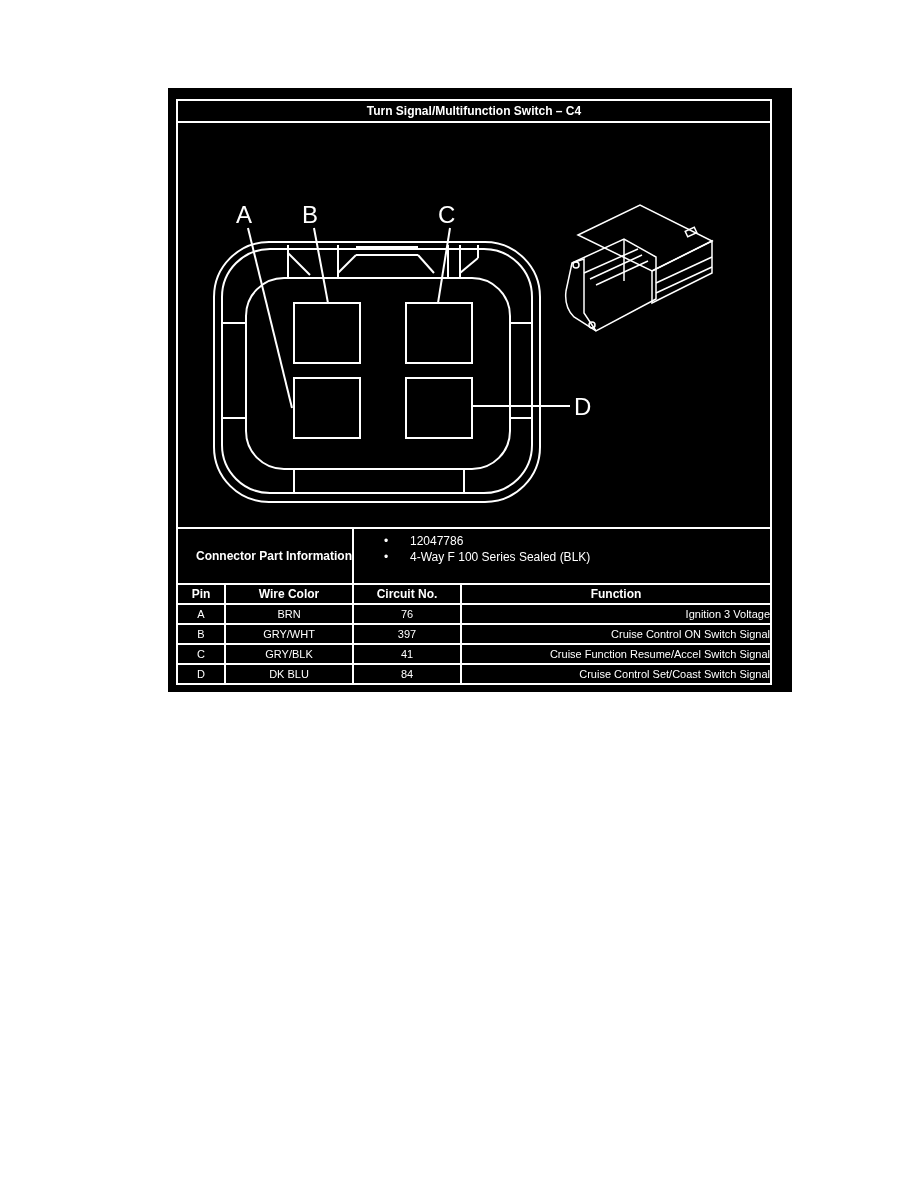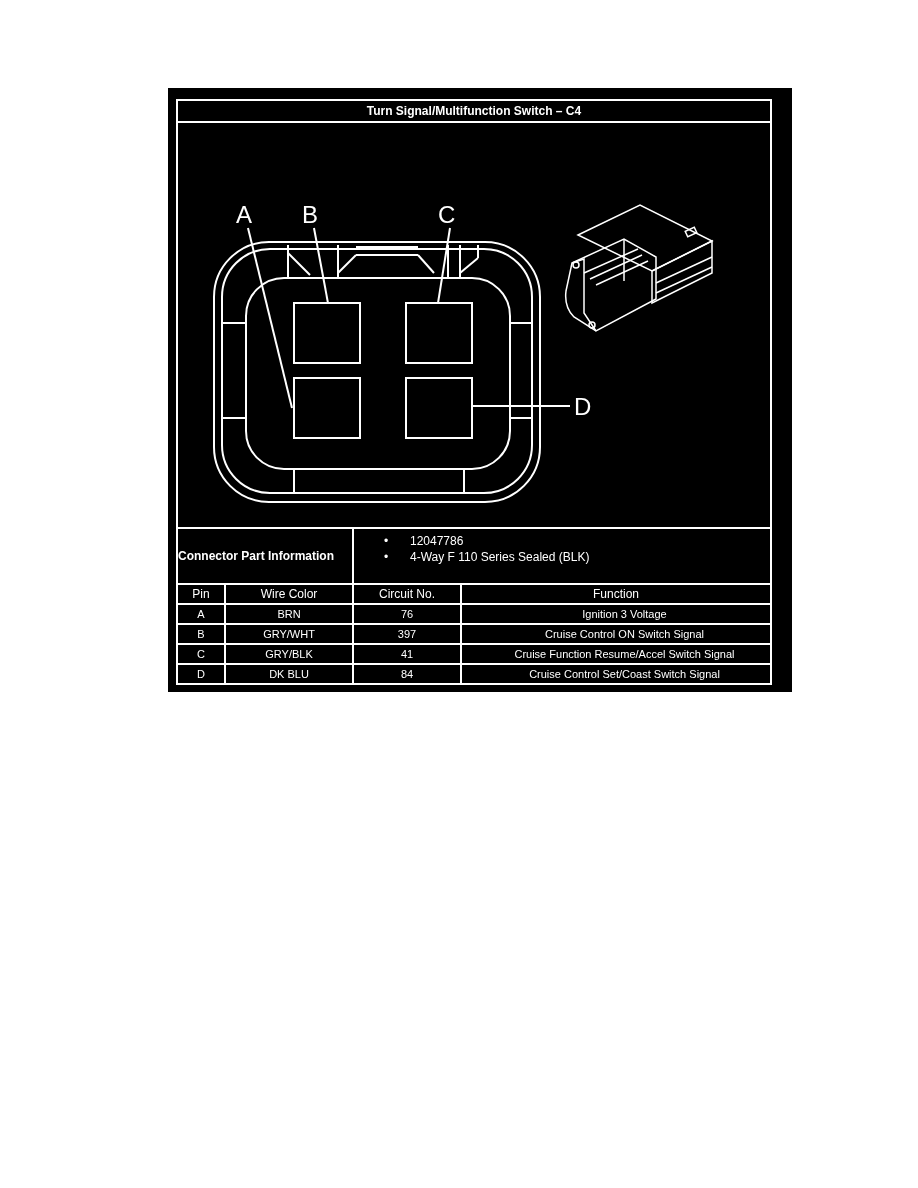--- a/index.html
+++ b/index.html
@@ -3,28 +3,28 @@
 <meta charset="utf-8">
 <style>
   html, body { margin:0; padding:0; background:#ffffff; }
   body { width:918px; height:1188px; position:relative; font-family:"Liberation Sans", sans-serif; }
   .frame { position:absolute; left:148px; top:88px; width:624px; height:604px; background:#000;margin-left:20px; }
   .tbl { position:absolute; left:8px; top:11px; width:596px; border-collapse:collapse; color:#fff; }
   .tbl td, .tbl th { border:2px solid #fff; padding:0; }
   .title { height:20px; text-align:center; font-weight:bold; font-size:12px; }
   .diagram-cell { height:404px; position:relative; }
   .diagram-cell svg { position:absolute; left:0; top:0; }
-  .cpi-label { width:172px; text-align:left; font-weight:bold; font-size:12px; height:54px; }
+  .cpi-label { width:172px; text-align:right; font-weight:bold; font-size:12px; height:54px; }
   .cpi-val { font-size:12px; vertical-align:top; padding-top:4px !important; }
   .cpi-val ul { margin:0; list-style:none; }
   .cpi-val li { position:relative; line-height:16px; padding-left:16px; }
   .cpi-val li::before { content:"\2022"; position:absolute; left:-10px; }
-  .hdr th { height:18px; font-size:12px; font-weight:normal; }
+  .hdr th { height:18px; font-size:12px; font-weight:bold; }
   .row td { height:18px; font-size:11px; text-align:center; }
-  .row td.func { text-align:center; padding-left:17px; }
+  .row td.func { text-align:right; padding-left:17px; }
   .c-pin { width:46px; } .c-wire { width:126px; } .c-circ { width:106px; }
 </style>
 </head>
 <body>
 
 <div class="frame">
   <table class="tbl">
     <tbody>
         <tr>
       <th colspan="4" class="title">Turn Signal/Multifunction Switch – C4</th>
@@ -91,21 +91,21 @@
             <circle cx="414" cy="202" r="3"></circle>
           </g>
         </svg>
       </td>
     </tr>
     <tr>
       <td class="cpi-label" colspan="2">Connector Part Information</td>
       <td class="cpi-val" colspan="2">
         <ul>
           <li>12047786</li>
-          <li>4-Way F 110 Series Sealed (BLK)</li>
+          <li>4-Way F 100 Series Sealed (BLK)</li>
         </ul>
       </td>
     </tr>
     <tr class="hdr">
       <th class="c-pin">Pin</th>
       <th class="c-wire">Wire Color</th>
       <th class="c-circ">Circuit No.</th>
       <th>Function</th>
     </tr>
     <tr class="row">

